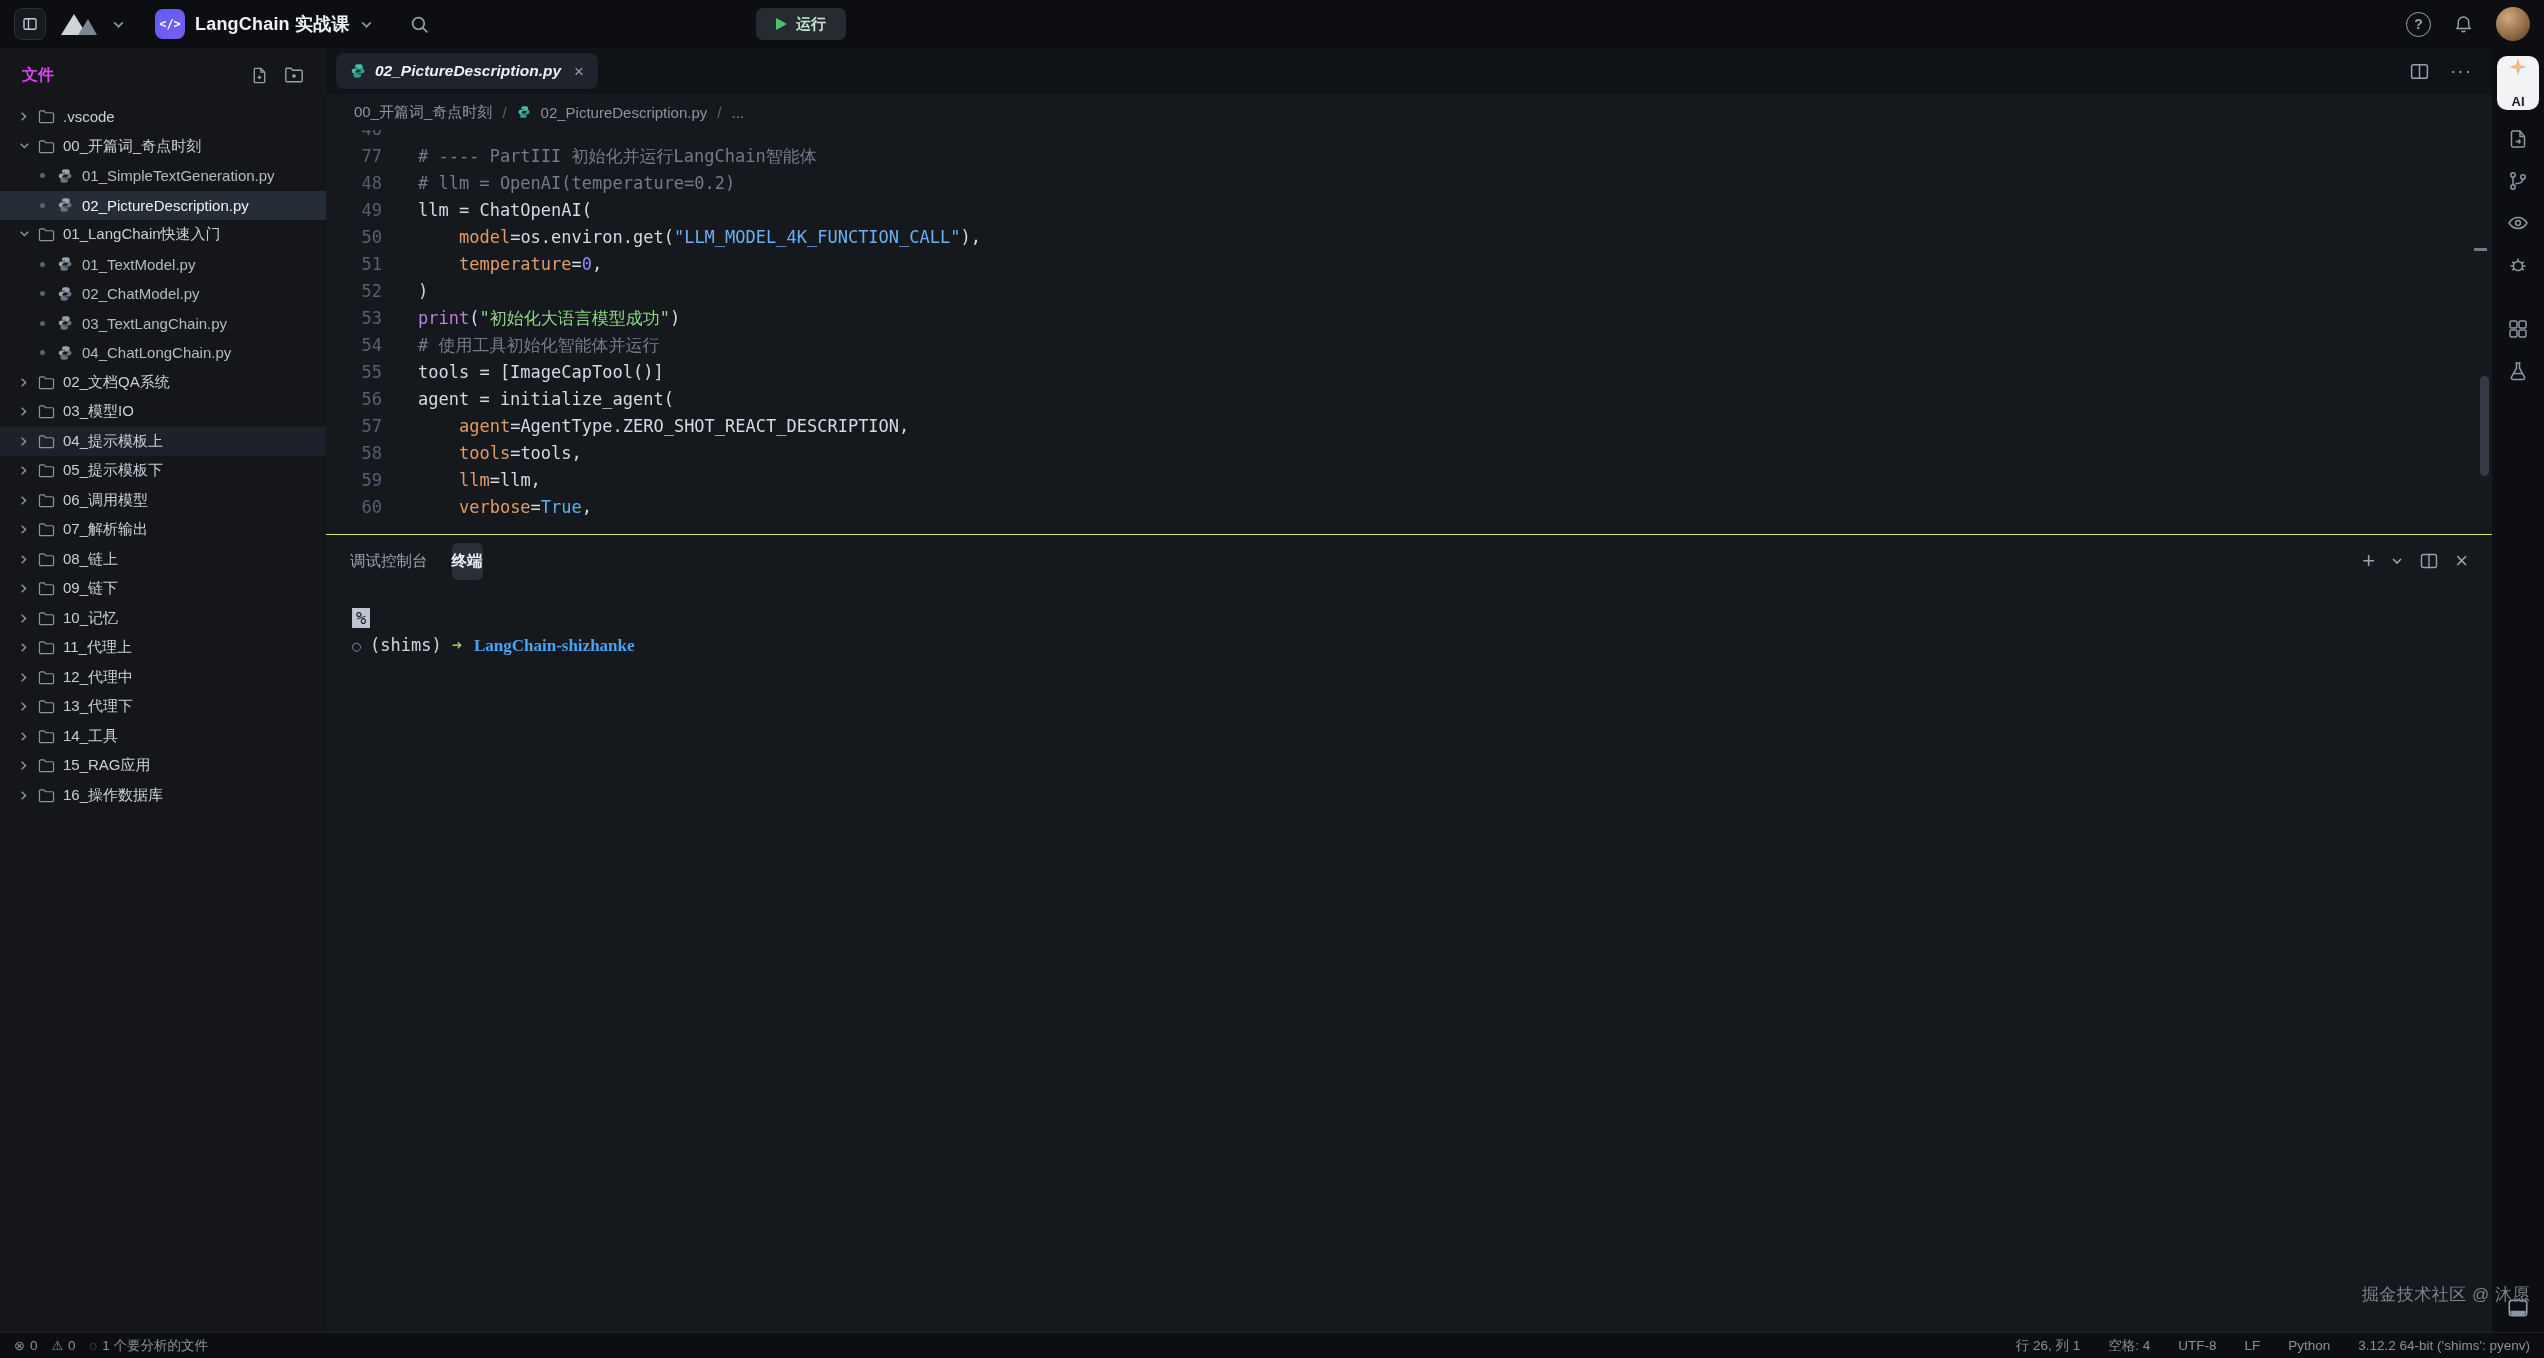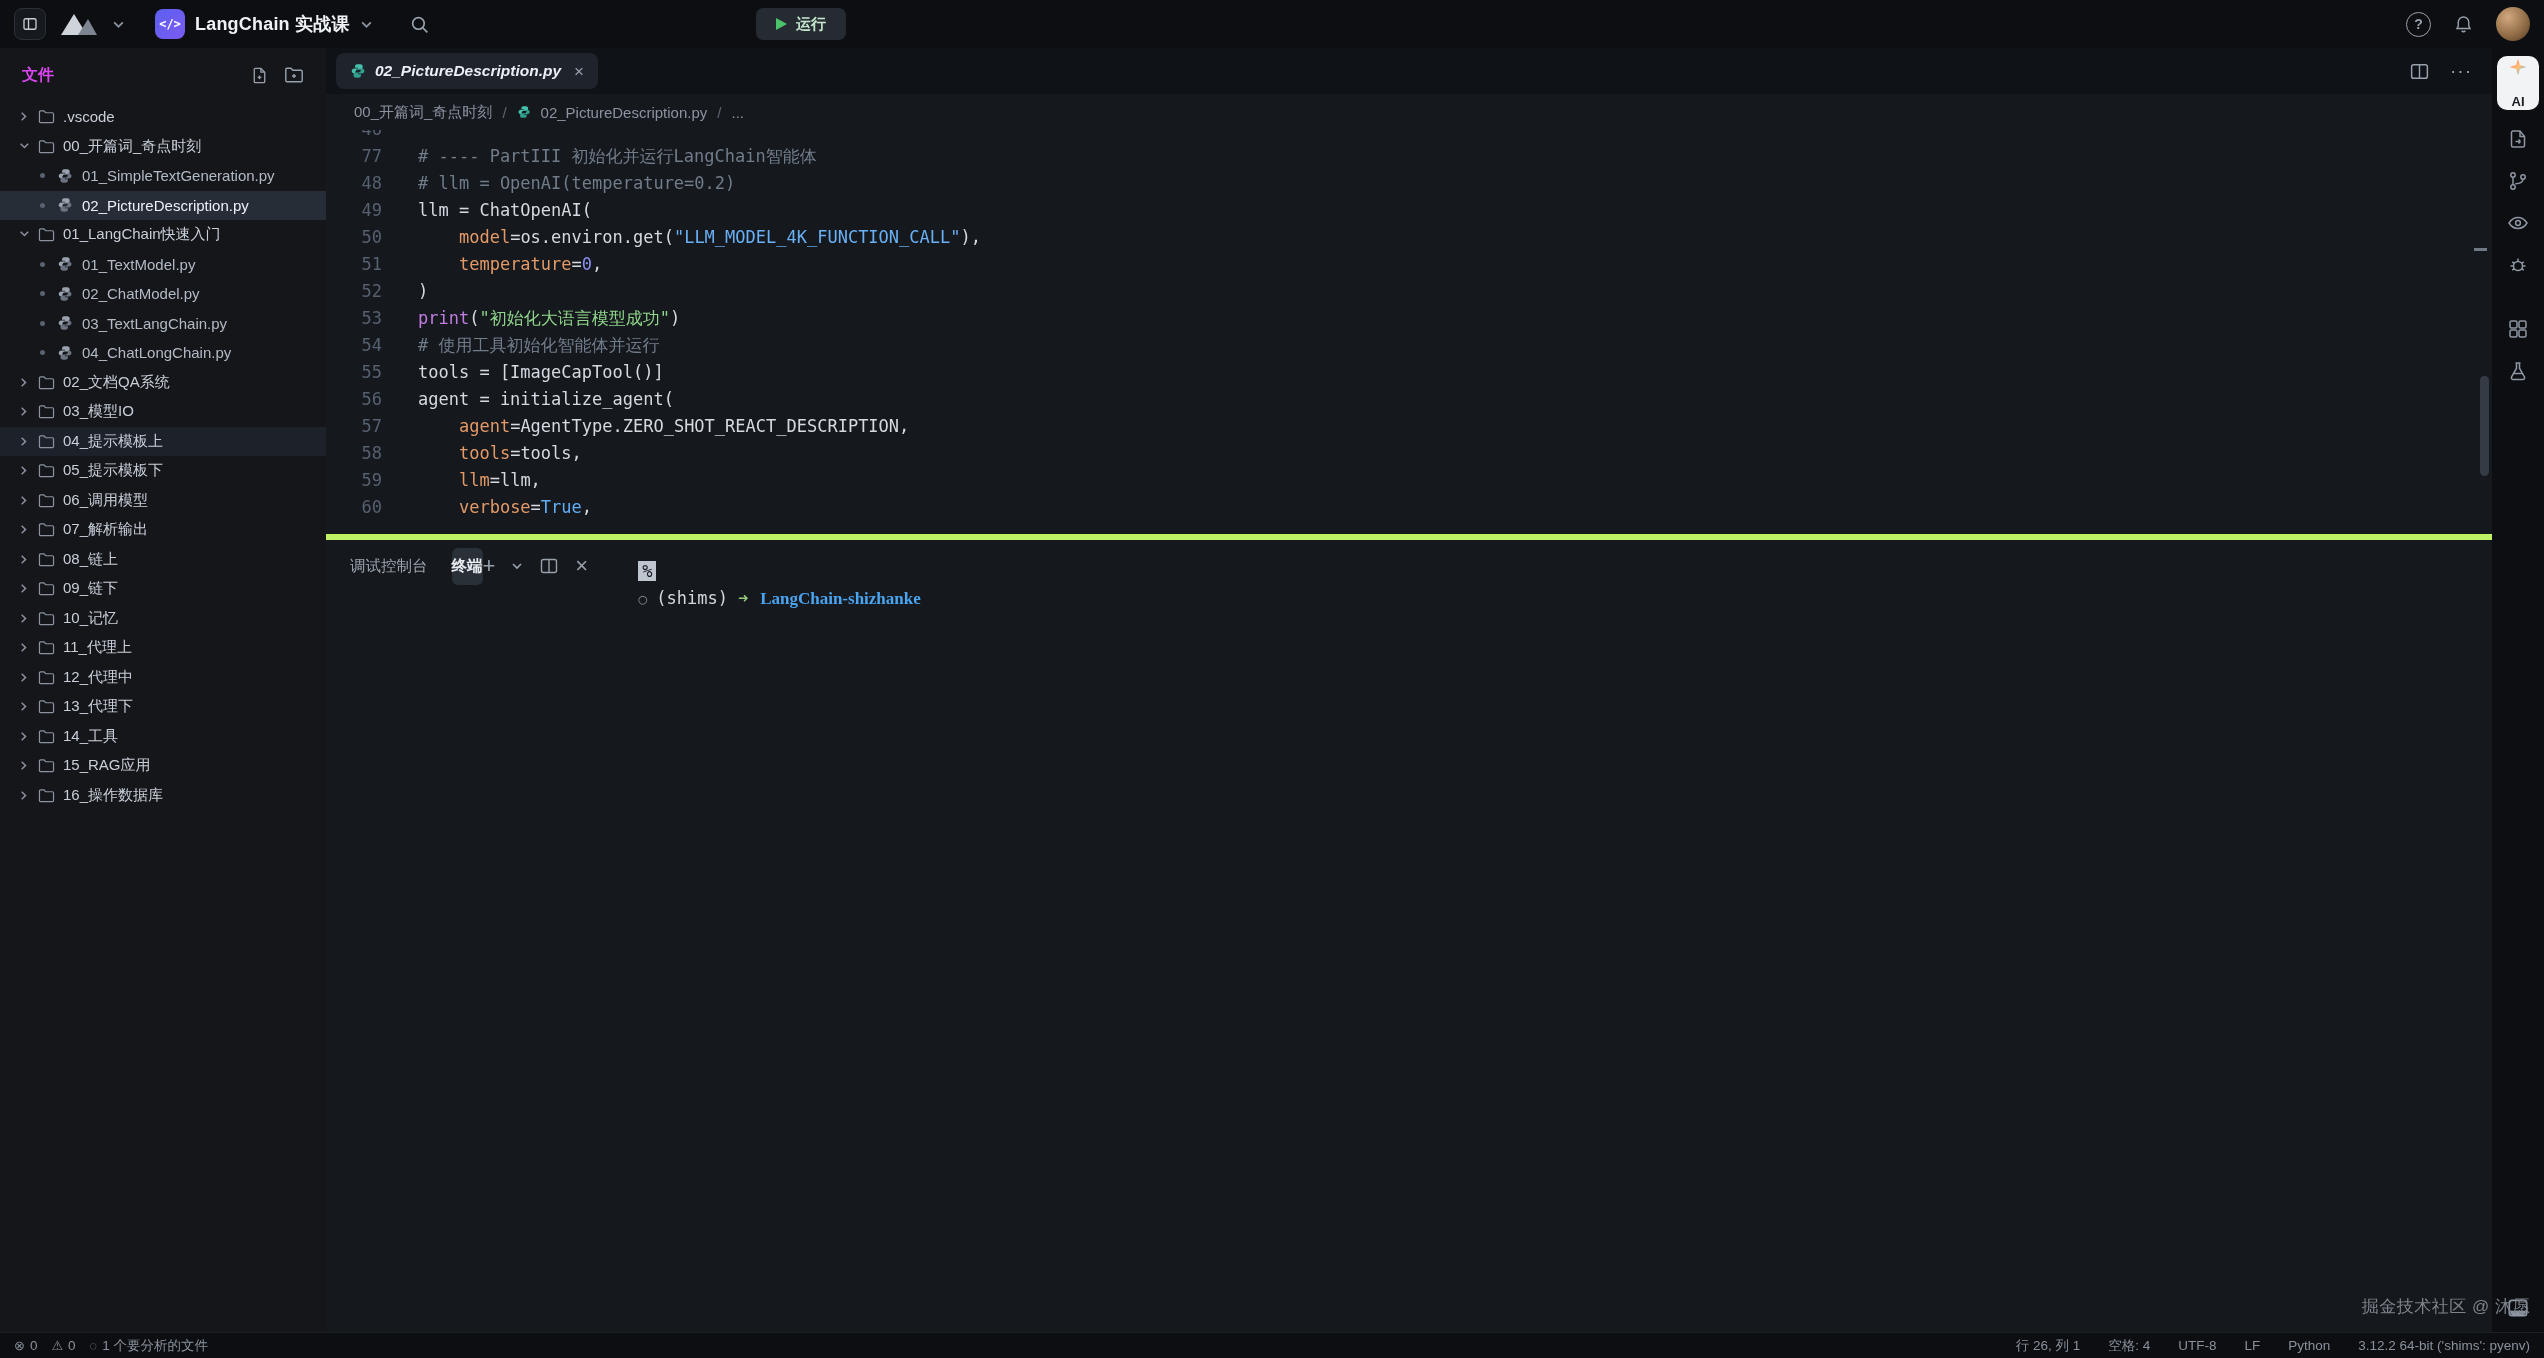--- a/index.html
+++ b/index.html
@@ -62,21 +62,21 @@
   .lines{flex:1;white-space:pre;padding-left:14px;}
   .cline{height:27px;}
   .ln{height:27px;}
   .tk.cm{color:var(--tk-cm);} .tk.pl{color:var(--tk-pl);} .tk.pr{color:var(--tk-pr);}
   .tk.sb{color:var(--tk-sb);} .tk.sg{color:var(--tk-sg);} .tk.nu{color:var(--tk-nu);}
   .tk.bo{color:var(--tk-bo);} .tk.kw{color:var(--tk-kw);}
   .ov-mark{position:absolute;right:5px;top:118px;width:13px;height:3px;background:#707a87;}
   .scroll-thumb{position:absolute;right:3px;top:246px;width:9px;height:100px;border-radius:5px;background:#353b44;cursor:grab;}
 
   
-  .panel{flex:1;border-top:6px solid #bef264;display:flex;flex-direction:row;position:relative;}
+  .panel{flex:1;border-top:1px solid #bef264;display:flex;flex-direction:column;position:relative;}
   .panel-head{height:52px;display:flex;align-items:center;padding:0 24px;flex:none;}
   .panel-tabs{display:flex;align-items:center;gap:24px;}
   .ptab{font-size:15.5px;color:#9aa3ae;cursor:pointer;}
   .ptab.active{background:#2a3037;color:#e9edf2;font-weight:600;padding:8px 0;border-radius:6px;}
   .panel-actions{margin-left:auto;display:flex;align-items:center;gap:16px;}
   .panel-actions span{cursor:pointer;display:flex;color:#98a1ac;align-items:center;}
   .pa-plus{font-size:22px;line-height:1;}
   .pa-close{font-size:22px;line-height:1;}
   .terminal{padding:18px 0 0 26px;font-family:"DejaVu Sans Mono",monospace;font-size:17px;line-height:27px;flex:1;cursor:text;}
   .pct{background:#bfc5ce;color:#16191e;padding:0 4px;}
@@ -93,21 +93,21 @@
   .rb-gap{height:22px;}
   .rb-bottom{margin-top:auto;margin-bottom:12px;cursor:pointer;display:flex;}
 
   
   .statusbar{position:absolute;left:0;right:0;bottom:0;height:26px;background:#0c0e11;border-top:1px solid #1b2026;display:flex;align-items:center;justify-content:space-between;padding:0 14px;box-sizing:border-box;font-size:13.5px;color:#8a919c;white-space:nowrap;overflow:hidden;}
   .sb-left,.sb-right{display:flex;align-items:center;}
   .sb-left .st-group{display:flex;align-items:center;gap:5px;margin-right:14px;cursor:pointer;}
   .sb-right .st-item{margin-left:28px;cursor:pointer;}
   .st-ico{font-size:13px;}
 
-  .watermark{position:absolute;right:14px;bottom:40px;font-size:17px;color:#7e838c;letter-spacing:.5px;z-index:9;}
+  .watermark{position:absolute;right:14px;bottom:52px;font-size:17px;color:#7e838c;letter-spacing:.5px;z-index:9;}
 </style>
 </head>
 <body>
 
 <div class="app">
 
   <header class="topbar">
     <div class="tb-left">
       <button class="sq-btn">
         <svg width="20" height="20" viewBox="0 0 24 24" fill="none" stroke="#c7cdd6" stroke-width="1.8">

